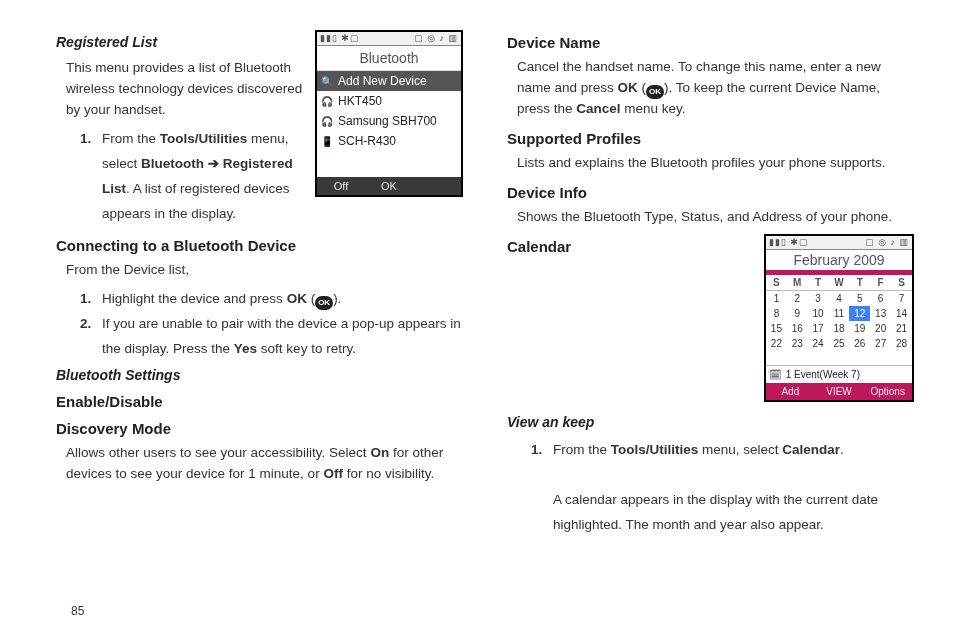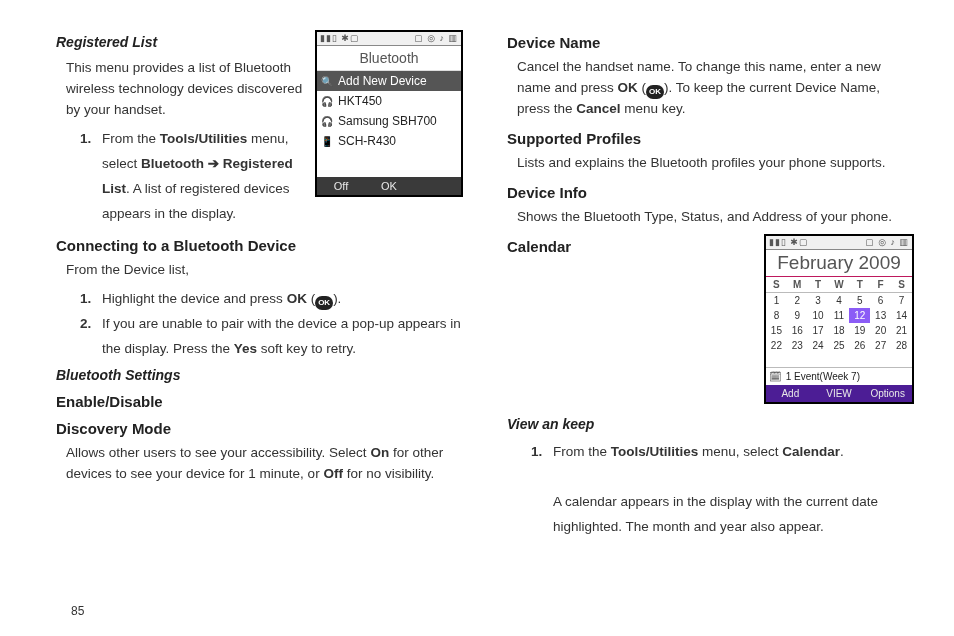--- a/index.html
+++ b/index.html
@@ -136,47 +136,47 @@
     border-bottom: 1px solid #888;
     font-size: 9px;
     display: flex;
     justify-content: space-between;
     padding: 1px 3px;
     color: #555;
     letter-spacing: 1px;
   }
   .phone-cal .title {
     text-align: center;
-    font-size: 19px;
+    font-size: 14px;
     padding: 2px 8px;
     color: #555;
-    border-bottom: 1px solid #be185d;
+    border-bottom: 5px solid #be185d;
   }
   .phone-cal table { border-collapse: collapse; width: 100%; }
   .phone-cal th, .phone-cal td {
     width: 14.28%;
     text-align: center;
     font-weight: normal;
     padding: 2px 0;
     color: #333;
     font-size: 10px;
   }
   .phone-cal th { border-bottom: 1px solid #bbb; color:#555; font-weight: bold;}
-  .phone-cal td.today { background: #8b5cf6; color: #fff; }
+  .phone-cal td.today { background: #3b82f6; color: #fff; }
   .phone-cal .eventline {
     font-size: 10px;
     padding: 3px 3px;
     border-top: 1px solid #bbb;
     display: flex;
     gap: 4px;
     align-items: center;
   }
   .phone-cal .softkeys {
     display: flex;
-    background: #4c1d95;
+    background: #be185d;
     color: #e8e8e8;
     font-size: 10px;
   }
   .phone-cal .softkeys div { flex: 1; text-align: center; padding: 3px 0; }
   .phone-cal .softkeys .mid { font-weight: normal; }
   .pagenum {
     position: absolute;
     left: 71px;
     bottom: 18px;
     font-size: 12px;

